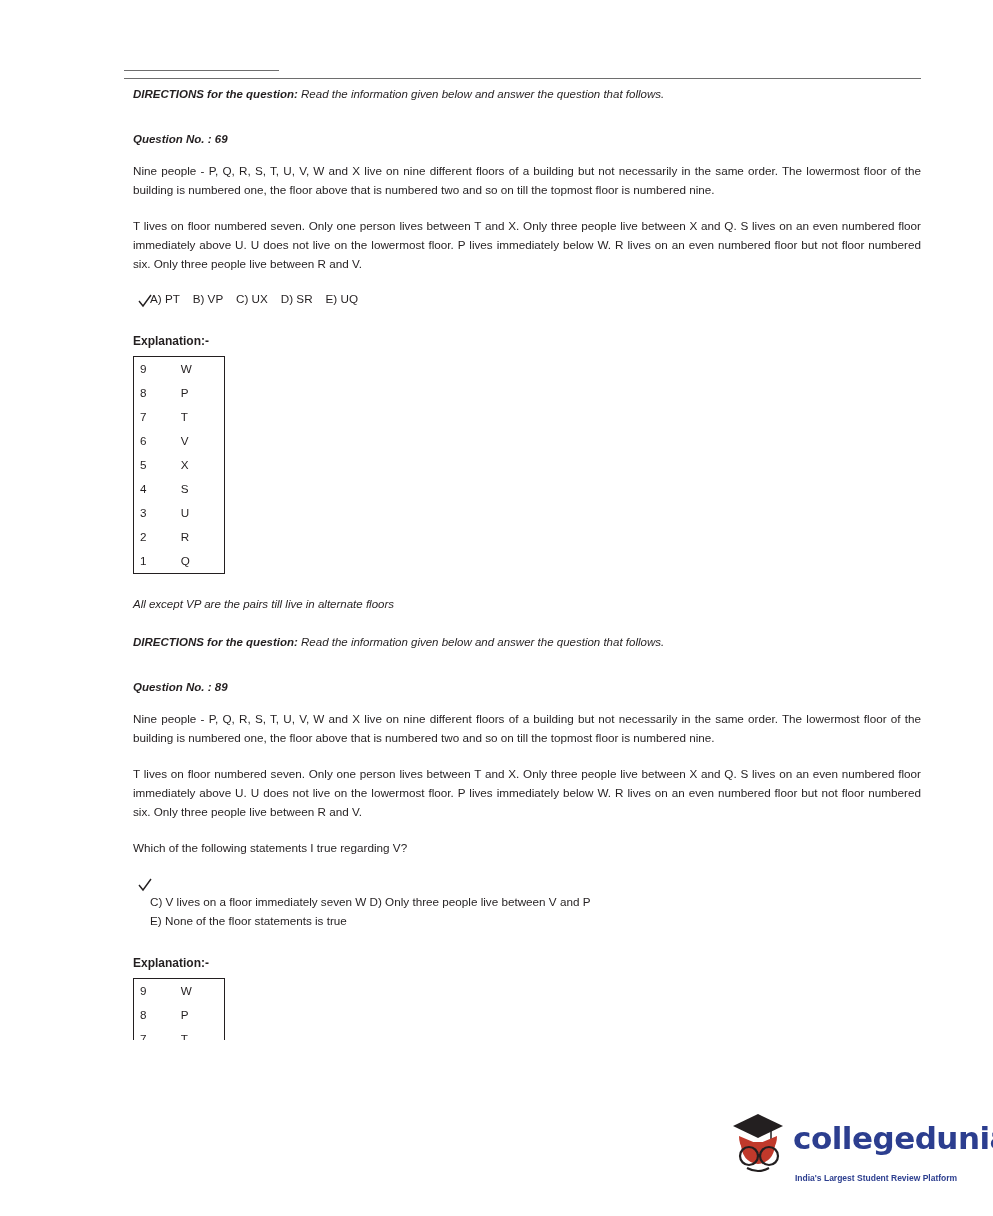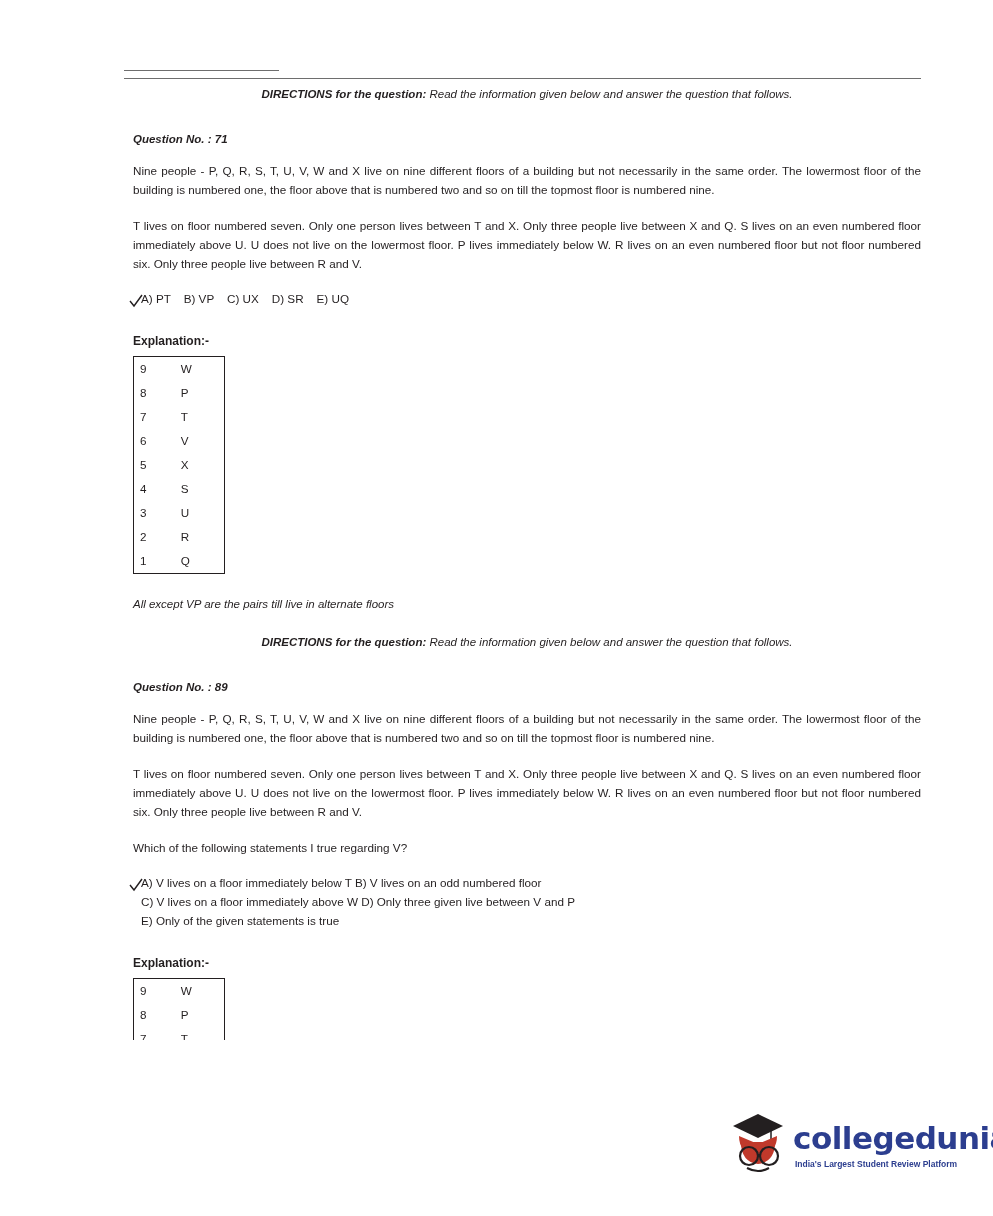--- a/index.html
+++ b/index.html
@@ -40,21 +40,20 @@
   .content {
     position: absolute;
     left: 133px;
     top: 86px;
     width: 788px;
   }
   .directions {
     font-size: 11.5px;
     line-height: 1.5;
     margin: 0 0 0 0;
-    text-align: center;
   }
   .directions .lbl {
     font-weight: bold;
     font-style: italic;
   }
   .directions .txt {
     font-style: italic;
   }
   .qno {
     font-size: 11.5px;
@@ -64,21 +63,21 @@
   }
   p.para {
     font-size: 11.7px;
     line-height: 1.62;
     text-align: justify;
     margin: 17px 0 0 0;
   }
   .options-line {
     font-size: 11.7px;
     line-height: 1.62;
-    margin: 16px 0 0 8px;
+    margin: 16px 0 0 17px;
     white-space: pre;
   }
   .options-line.wrap {
     white-space: normal;
   }
   .tick {
     position: relative;
     display: inline-block;
     width: 0;
   }
@@ -138,41 +137,41 @@
     top: 14px;
     font-size: 31px;
     font-weight: bold;
     color: #2c3e8f;
     letter-spacing: -0.5px;
     font-family: "DejaVu Sans", sans-serif;
   }
   .logo-tag {
     position: absolute;
     left: 68px;
-    top: 53px;
+    top: 67px;
     font-size: 8.5px;
     font-weight: bold;
     color: #2c3e8f;
   }
 </style>
 </head>
 <body>
 
 <div class="page">
 
   <div class="top-rule-short"></div>
   <div class="top-rule-long"></div>
 
   <div class="content">
 
     <div>
 
       <p class="directions"><span class="lbl">DIRECTIONS for the question:</span><span class="txt"> Read the information given below and answer the question that follows.</span></p>
 
-      <p class="qno">Question No. : 71</p>
+      <p class="qno">Question No. : 69</p>
 
       <p class="para">Nine people - P, Q, R, S, T, U, V, W and X live on nine different floors of a building but not necessarily in the same order. The lowermost floor of the building is numbered one, the floor above that is numbered two and so on till the topmost floor is numbered nine.</p>
 
       <p class="para">T lives on floor numbered seven. Only one person lives between T and X. Only three people live between X and Q. S lives on an even numbered floor immediately above U. U does not live on the lowermost floor. P lives immediately below W. R lives on an even numbered floor but not floor numbered six. Only three people live between R and V.</p>
 
 
       <p class="options-line"><span class="tick"><svg width="16" height="16" viewBox="0 0 16 16">
               <path d="M2 8 L6 13 L14 2" stroke="#231f20" stroke-width="1.4" fill="none"></path>
             </svg></span><span>A) PT    B) VP    C) UX    D) SR    E) UQ</span></p>
 
@@ -231,21 +230,21 @@
       <p class="qno">Question No. : 89</p>
 
       <p class="para">Nine people - P, Q, R, S, T, U, V, W and X live on nine different floors of a building but not necessarily in the same order. The lowermost floor of the building is numbered one, the floor above that is numbered two and so on till the topmost floor is numbered nine.</p>
 
       <p class="para">T lives on floor numbered seven. Only one person lives between T and X. Only three people live between X and Q. S lives on an even numbered floor immediately above U. U does not live on the lowermost floor. P lives immediately below W. R lives on an even numbered floor but not floor numbered six. Only three people live between R and V.</p>
 
       <p class="para">Which of the following statements I true regarding V?</p>
 
       <p class="options-line wrap"><span class="tick"><svg width="16" height="16" viewBox="0 0 16 16">
               <path d="M2 8 L6 13 L14 2" stroke="#231f20" stroke-width="1.4" fill="none"></path>
-            </svg></span><span>A) V lives on a floor immediately below T     B) V lives on an odd numbered floor</span><br><span>C) V lives on a floor immediately above W     D) Only three given live between V and P</span><br><span>E) Only of the given statements is true</span></p>
+            </svg></span><br><span>C) V lives on a floor immediately seven W     D) Only three people live between V and P</span><br><span>E) None of the floor statements is true</span></p>
 
       <p class="expl-head">Explanation:-</p>
 
       <div class="clip-table">
         <table class="floor-table">
           <tbody>
             <tr>
                 <td class="num">9</td>
                 <td class="who">W</td>
               </tr>

